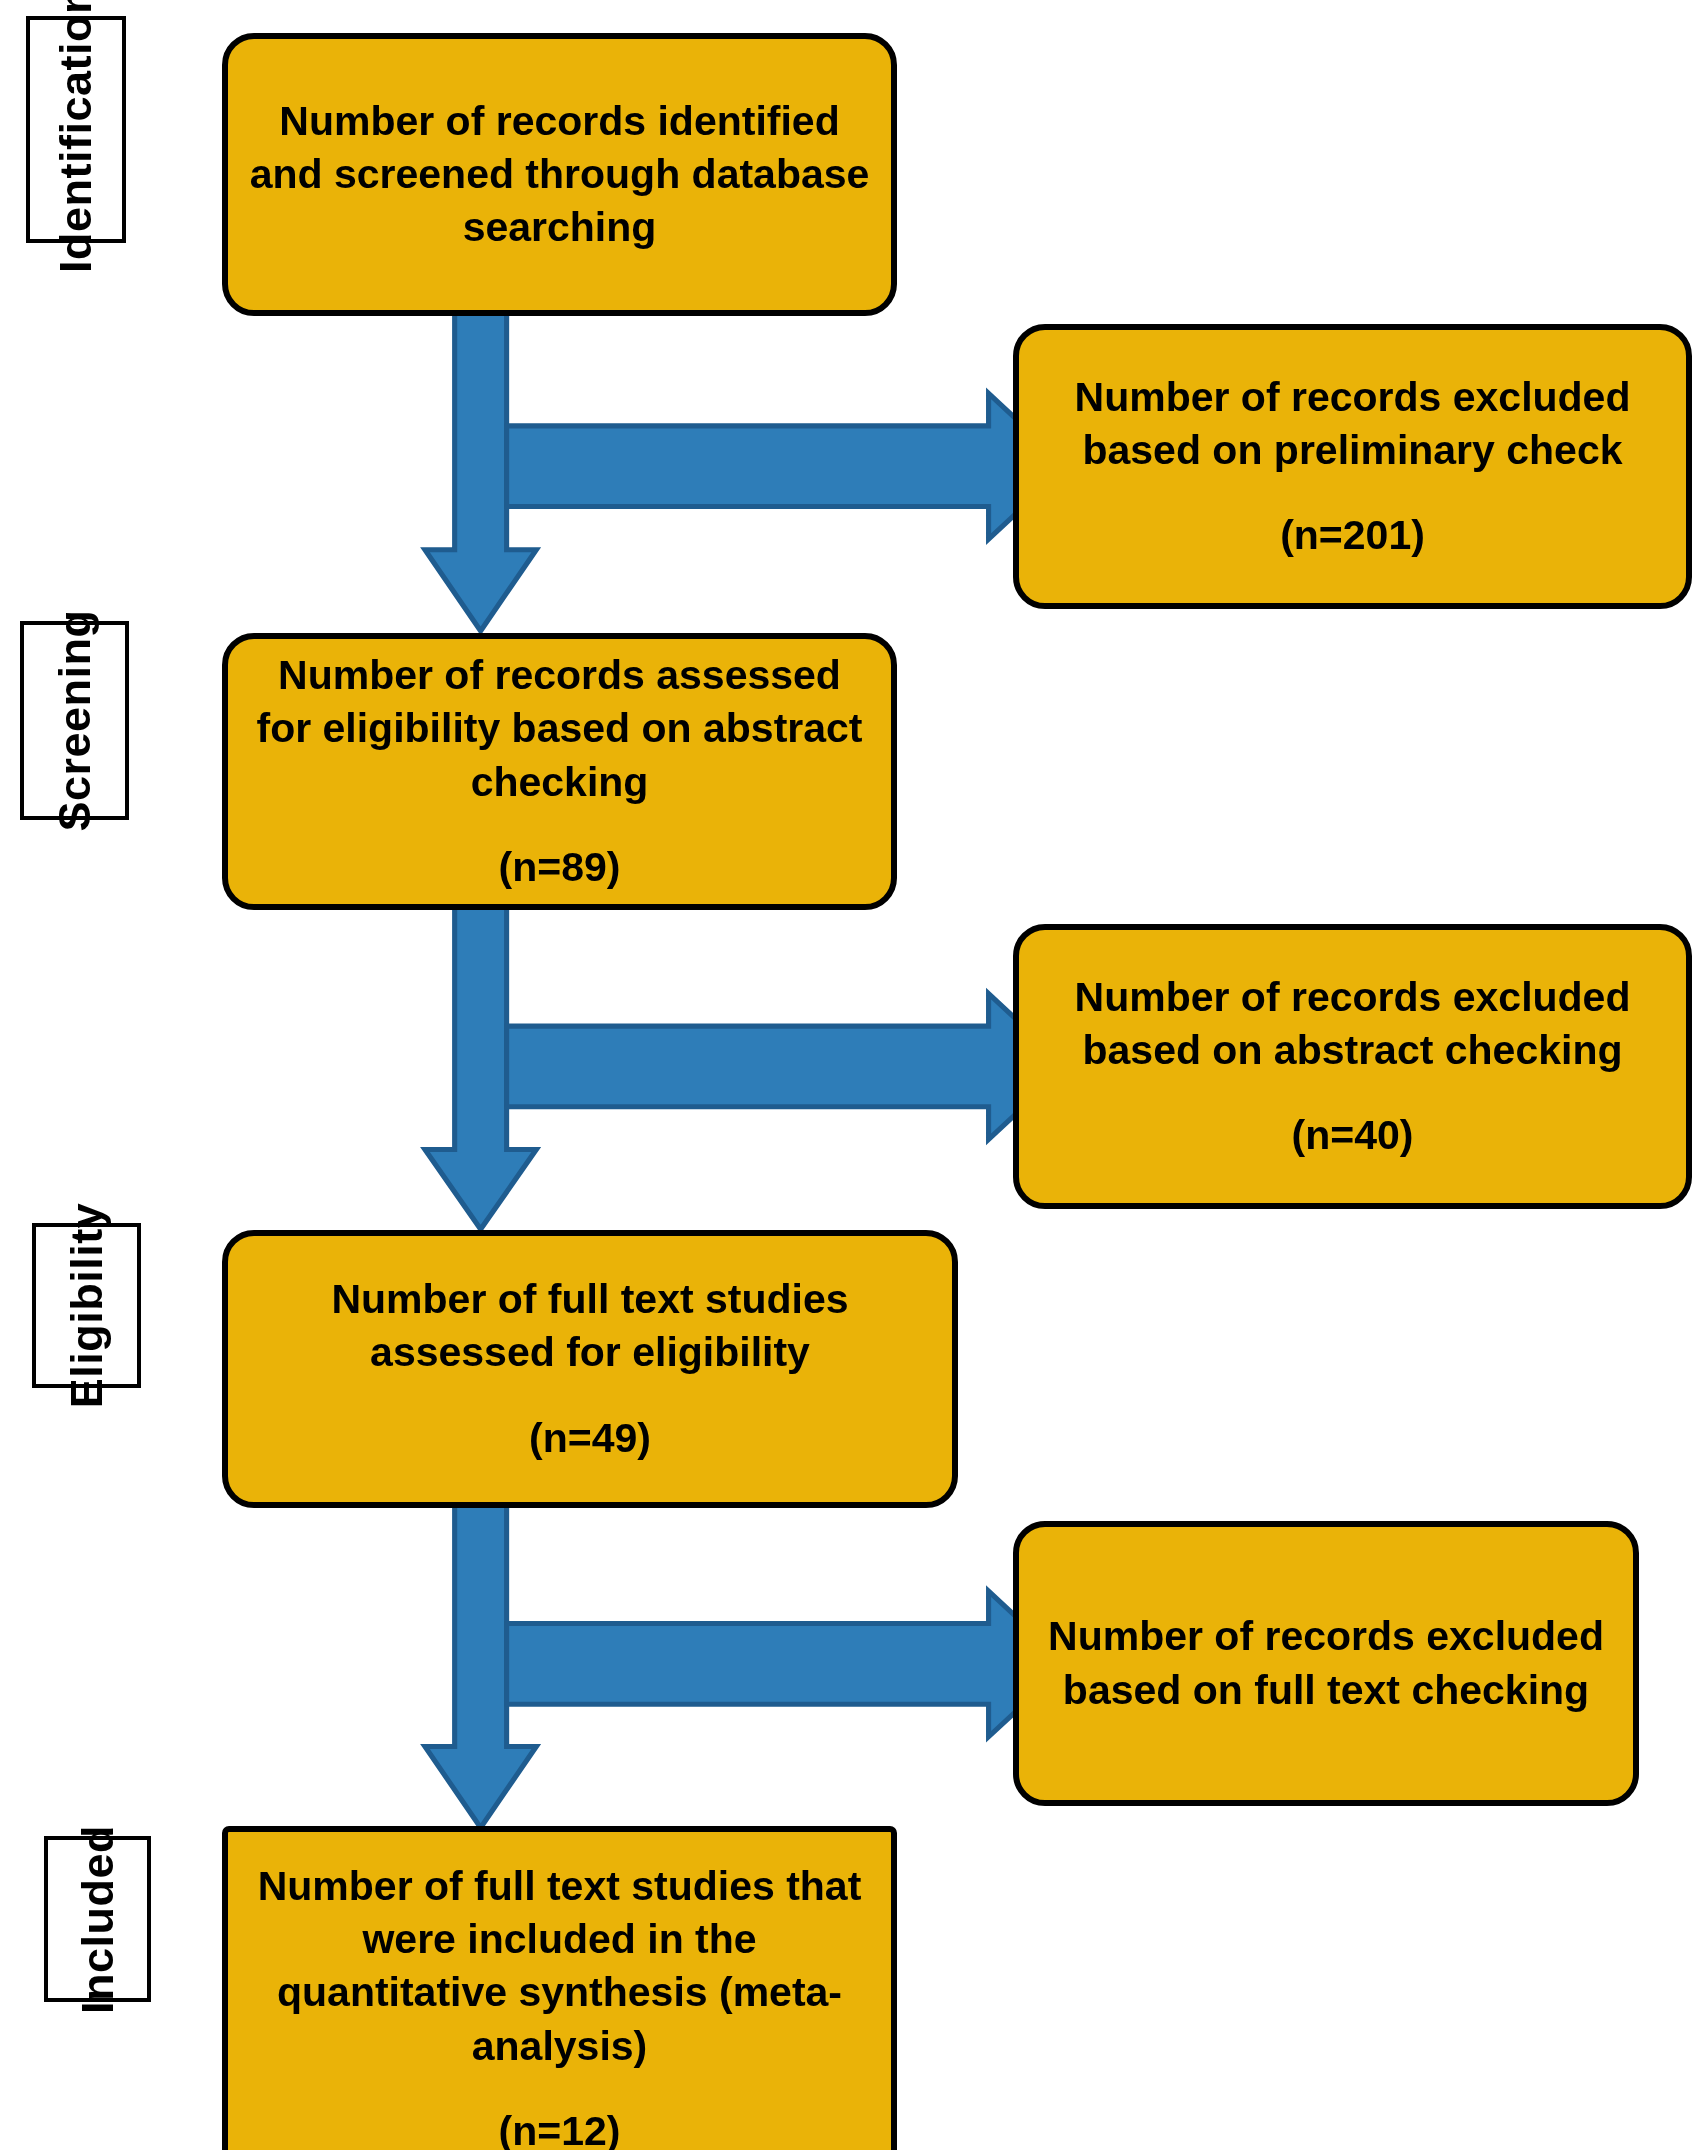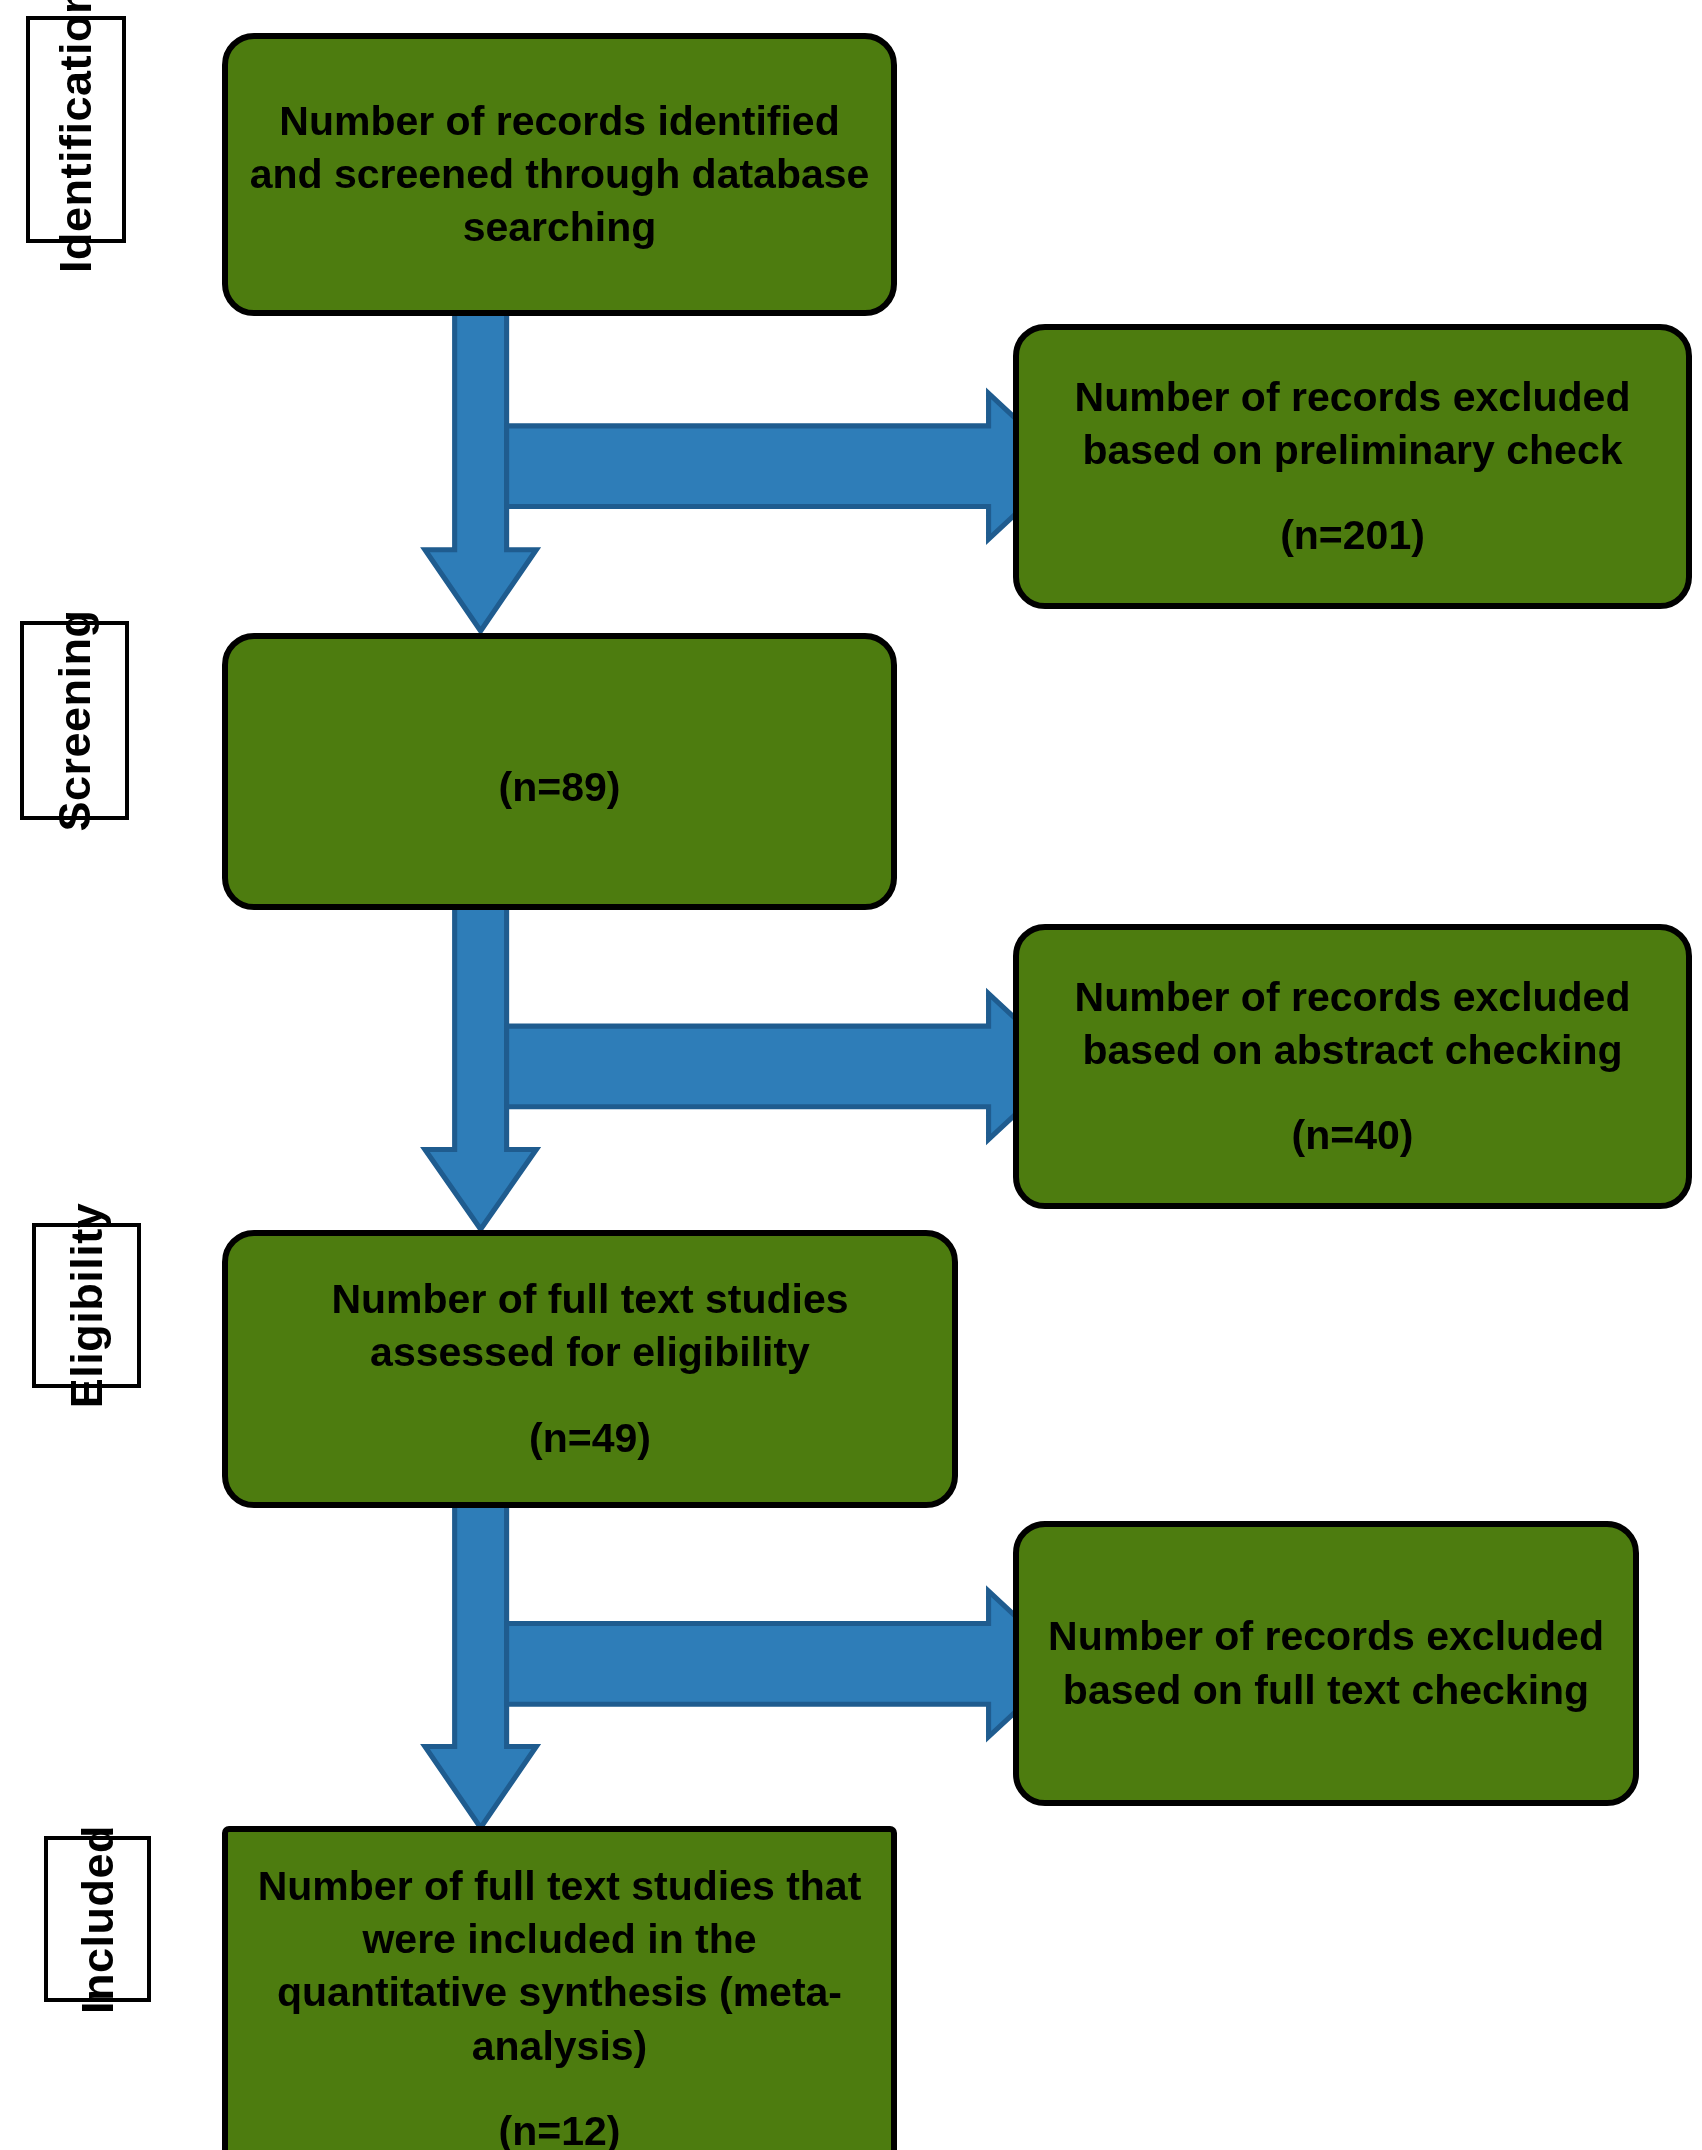--- a/index.html
+++ b/index.html
@@ -35,21 +35,21 @@
     font-size: 45px;
     line-height: 1;
     color: #000000;
     letter-spacing: 0.5px;
   }
 
   
   .flow-box {
     position: absolute;
     box-sizing: border-box;
-    background: #4d7c0f;
+    background: #eab308;
     border: 6px solid #000000;
     border-radius: 32px;
     display: flex;
     align-items: center;
     justify-content: center;
     z-index: 5;
   }
   .flow-box-inner {
     text-align: center;
     font-weight: bold;
@@ -109,20 +109,21 @@
   </div>
 
   <div class="flow-box" style="left:222px; top:33px; width:675px; height:283px;">
     <div class="flow-box-inner">
       <span>Number of records identified and screened through database searching</span>
     </div>
   </div>
 
   <div class="flow-box" style="left:222px; top:633px; width:675px; height:277px;">
     <div class="flow-box-inner">
+      <span>Number of records assessed for eligibility based on abstract checking</span>
       <span class="count">(n=89)</span>
     </div>
   </div>
 
   <div class="flow-box" style="left:222px; top:1230px; width:736px; height:278px;">
     <div class="flow-box-inner">
       <span>Number of full text studies assessed for eligibility</span>
       <span class="count">(n=49)</span>
     </div>
   </div>

